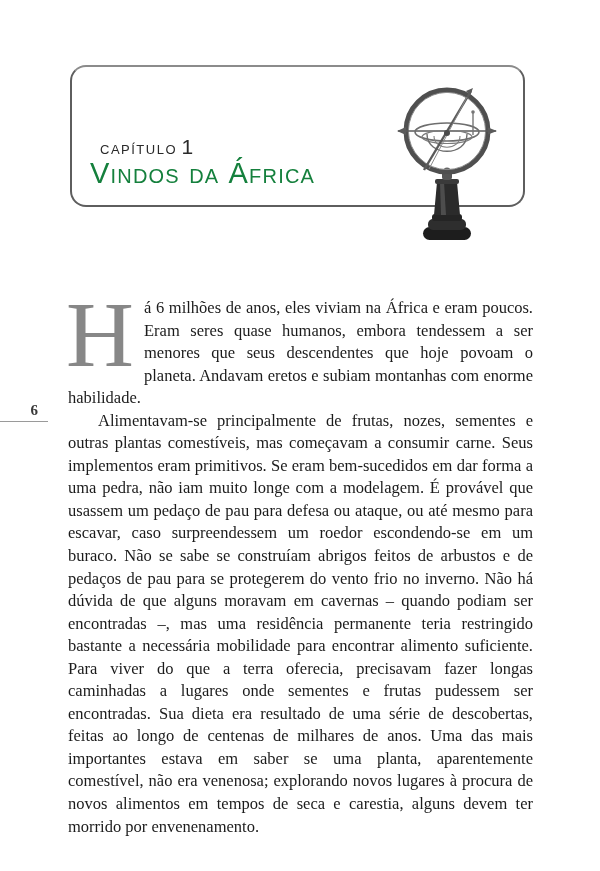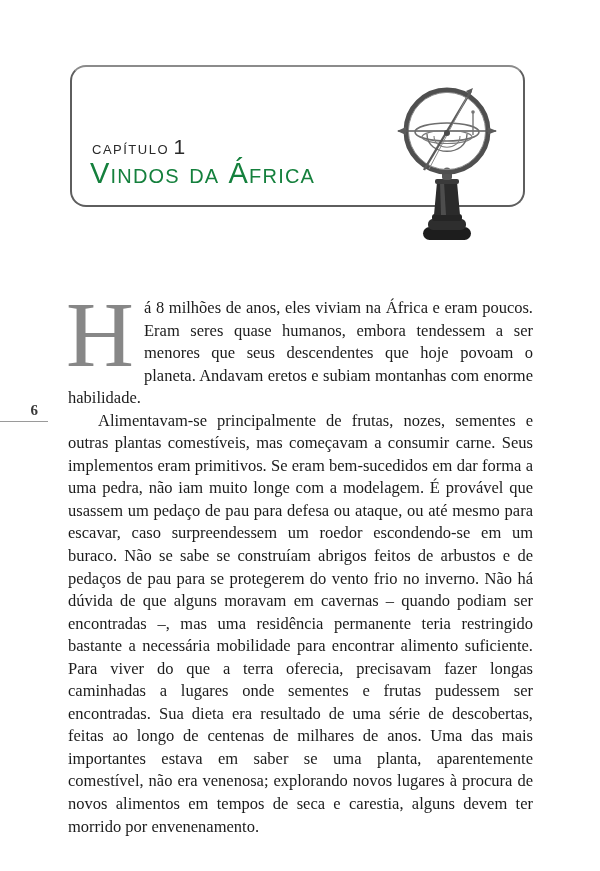--- a/index.html
+++ b/index.html
@@ -25,20 +25,21 @@
     position:absolute;
     left:20px;top:68px;
     font-family:"Liberation Sans", sans-serif;
     color:#2a2a2a;
     white-space:nowrap;
   }
   .chapter-label{
     font-variant:small-caps;
     font-size:19px;
     letter-spacing:1.5px;
+    margin-left:8px;
   }
   .chapter-number{
     font-size:21px;
   }
   .chapter-title{
     position:absolute;
     left:18px;top:90px;
     font-family:"Liberation Sans", sans-serif;
     font-variant:small-caps;
     font-size:29px;
@@ -145,18 +146,18 @@
     </svg>
   </div>
 
   <div class="folio">
     <div class="folio-num">6</div>
     <div class="folio-rule"></div>
   </div>
 
   <div class="bodytext">
     <p class="p1">
-      <span class="dropcap">H</span><span>á 8 milhões de anos, eles viviam na África e eram poucos. Eram seres quase humanos, embora tendessem a ser menores que seus descendentes que hoje povoam o planeta. Andavam eretos e subiam montanhas com enorme habilidade.</span>
+      <span class="dropcap">H</span><span>á 6 milhões de anos, eles viviam na África e eram poucos. Eram seres quase humanos, embora tendessem a ser menores que seus descendentes que hoje povoam o planeta. Andavam eretos e subiam montanhas com enorme habilidade.</span>
     </p>
     <p class="p2">Alimentavam-se principalmente de frutas, nozes, sementes e outras plantas comestíveis, mas começavam a consumir carne. Seus implementos eram primitivos. Se eram bem-sucedidos em dar forma a uma pedra, não iam muito longe com a modelagem. É provável que usassem um pedaço de pau para defesa ou ataque, ou até mesmo para escavar, caso surpreendessem um roedor escondendo-se em um buraco. Não se sabe se construíam abrigos feitos de arbustos e de pedaços de pau para se protegerem do vento frio no inverno. Não há dúvida de que alguns moravam em cavernas – quando podiam ser encontradas –, mas uma residência permanente teria restringido bastante a necessária mobilidade para encontrar alimento suficiente. Para viver do que a terra oferecia, precisavam fazer longas caminhadas a lugares onde sementes e frutas pudessem ser encontradas. Sua dieta era resultado de uma série de descobertas, feitas ao longo de centenas de milhares de anos. Uma das mais importantes estava em saber se uma planta, aparentemente comestível, não era venenosa; explorando novos lugares à procura de novos alimentos em tempos de seca e carestia, alguns devem ter morrido por envenenamento.</p>
   </div>
 
 </div>
 
 </body></html>

